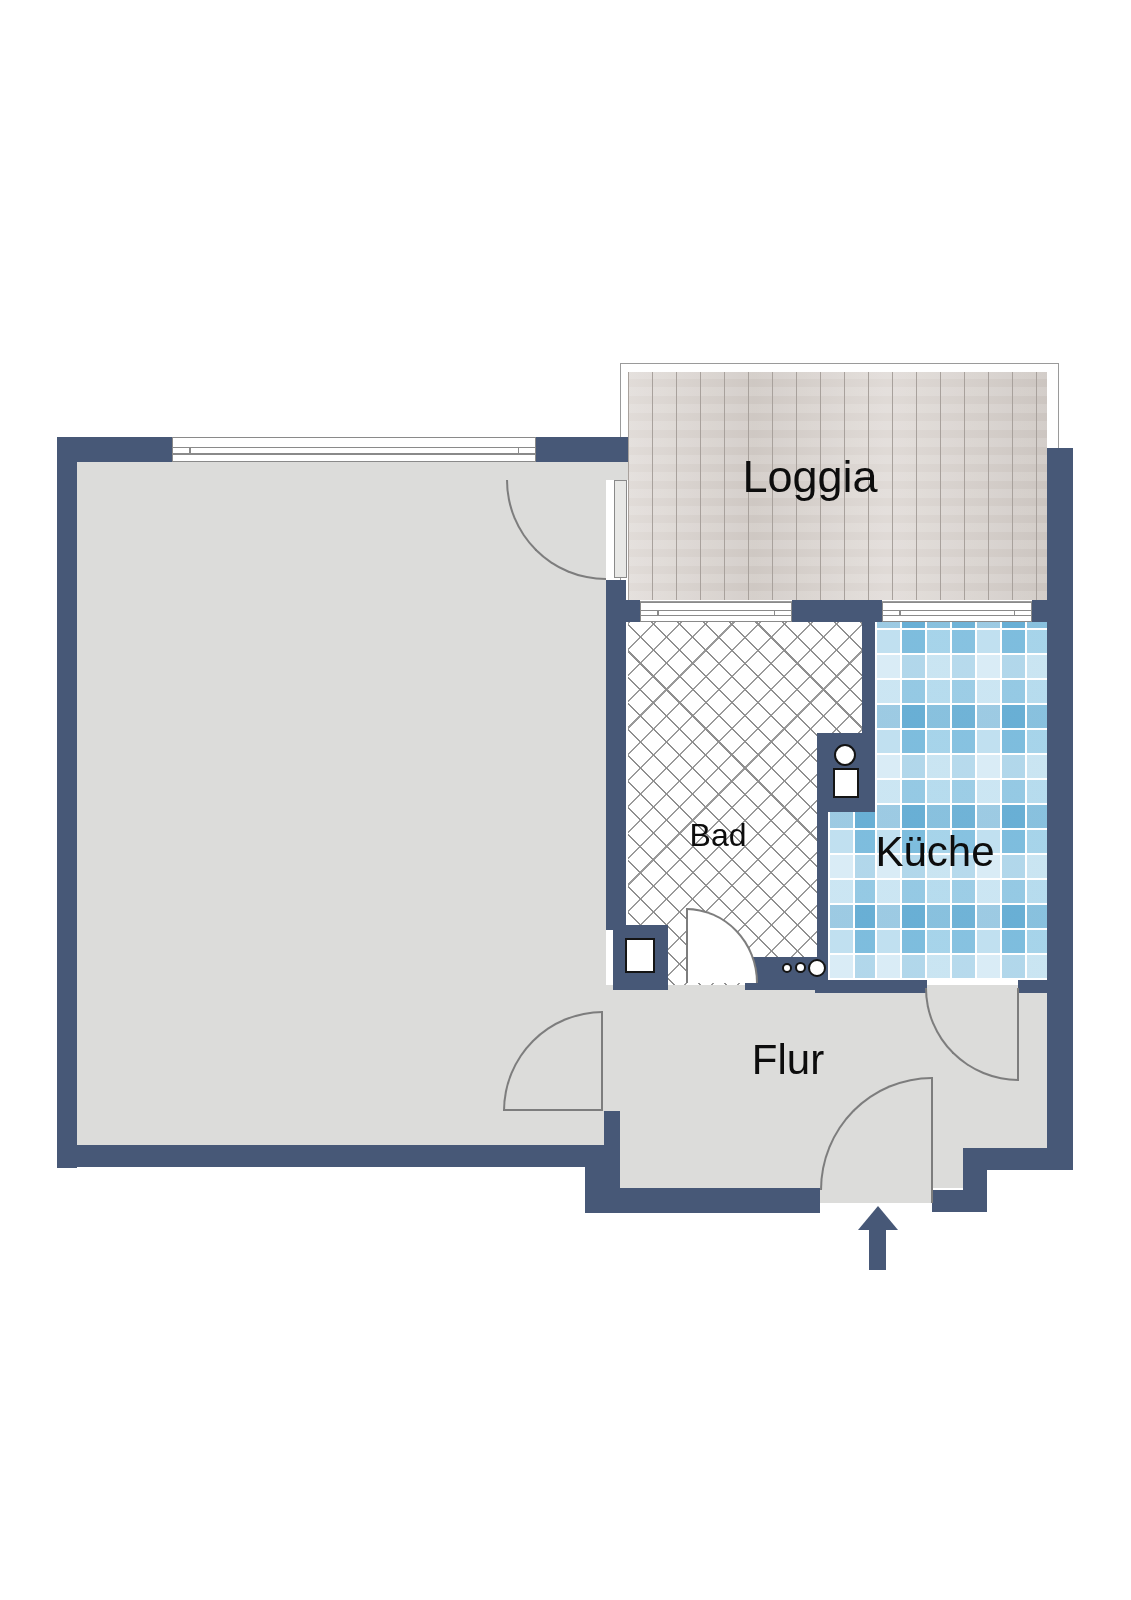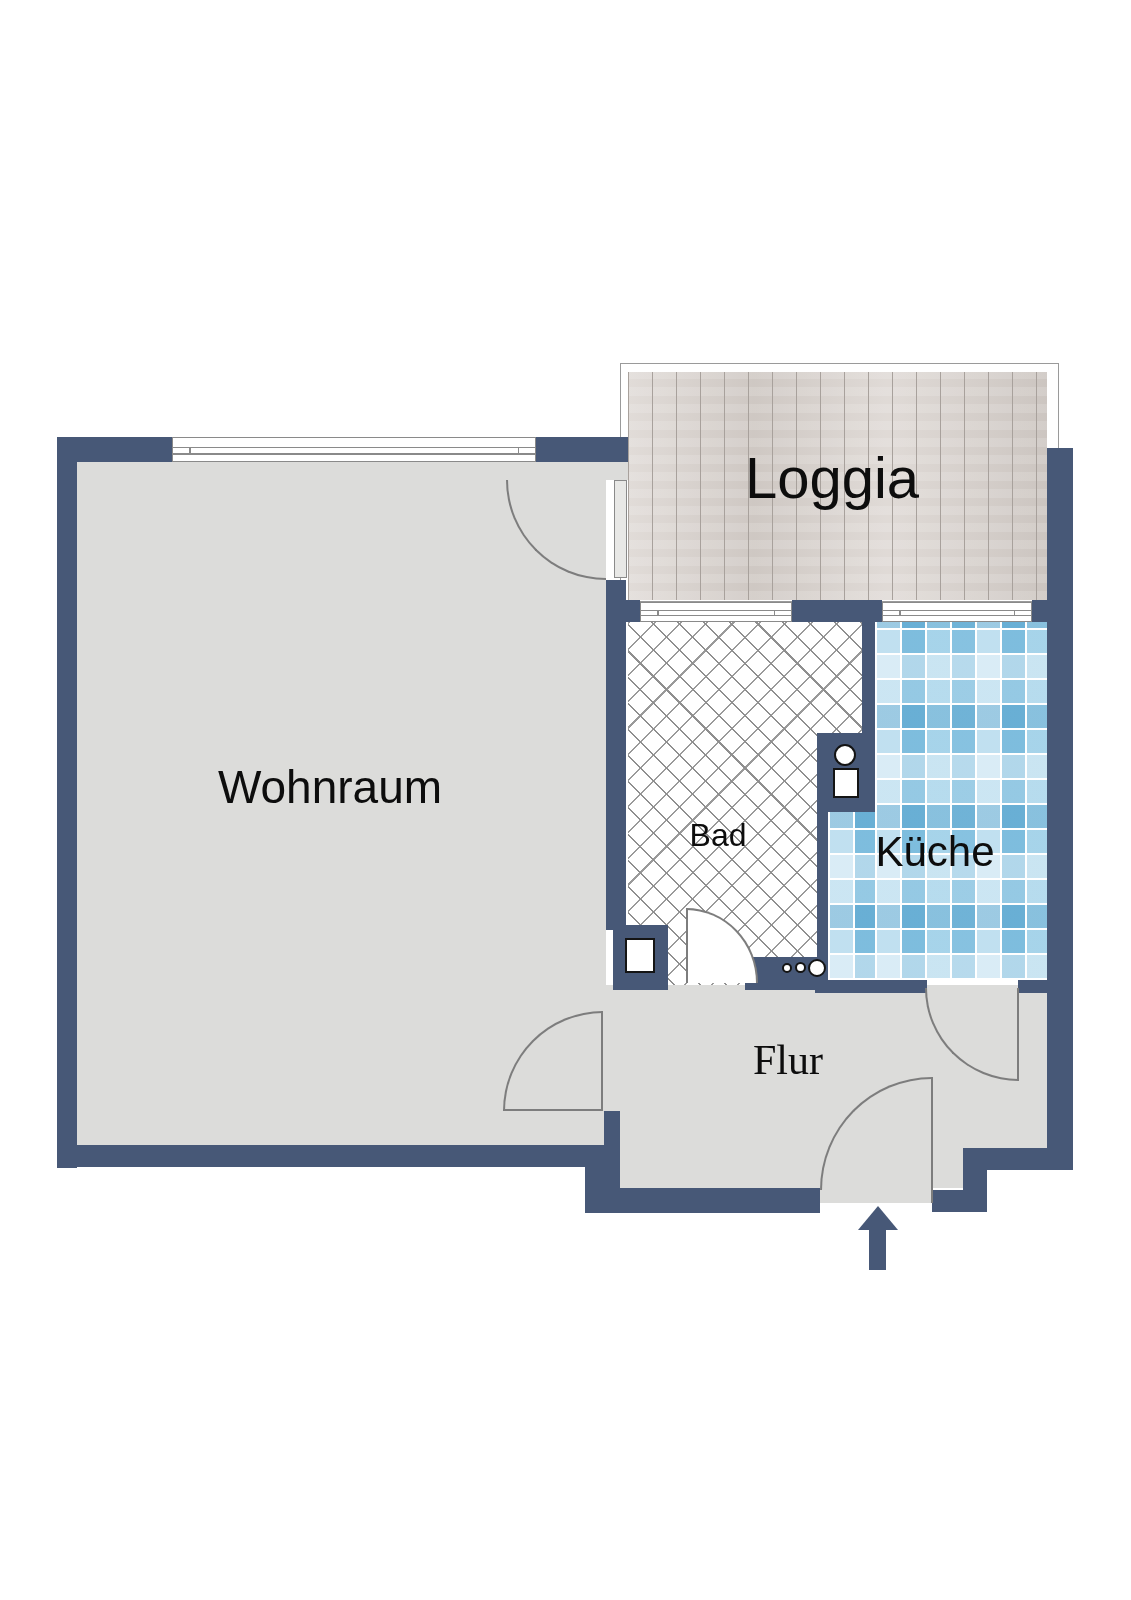--- a/index.html
+++ b/index.html
@@ -138,18 +138,17 @@
   <div class="circ" style="left:834px;top:744px;width:22px;height:22px;"></div>
   <div class="sqr" style="left:833px;top:768px;width:26px;height:30px;"></div>
   <div class="sqr" style="left:625px;top:938px;width:30px;height:35px;"></div>
   <div class="circ" style="left:782px;top:963px;width:10px;height:10px;"></div>
   <div class="circ" style="left:795px;top:962px;width:11px;height:11px;"></div>
   <div class="circ" style="left:808px;top:959px;width:18px;height:18px;"></div>
 
   <div class="arrow-head" style="left:858px;top:1206px;"></div>
   <div class="arrow-stem" style="left:869px;top:1229px;width:17px;height:41px;"></div>
 
-  <div class="room-label" style="left:330px;top:787px;font-size:46px;">Wohnraum</div>
-  <div class="room-label" style="left:832px;top:477px;font-size:58px;">Loggia</div>
+  <div class="room-label" style="left:810px;top:477px;font-size:45px;">Loggia</div>
   <div class="room-label" style="left:718px;top:835px;font-size:32px;">Bad</div>
   <div class="room-label" style="left:935px;top:852px;font-size:42px;">Küche</div>
-  <div class="room-label" style="left:788px;top:1060px;font-size:42px;font-family:Liberation Serif, serif;">Flur</div>
+  <div class="room-label" style="left:788px;top:1060px;font-size:42px;">Flur</div>
 </div>
 
 </body></html>

